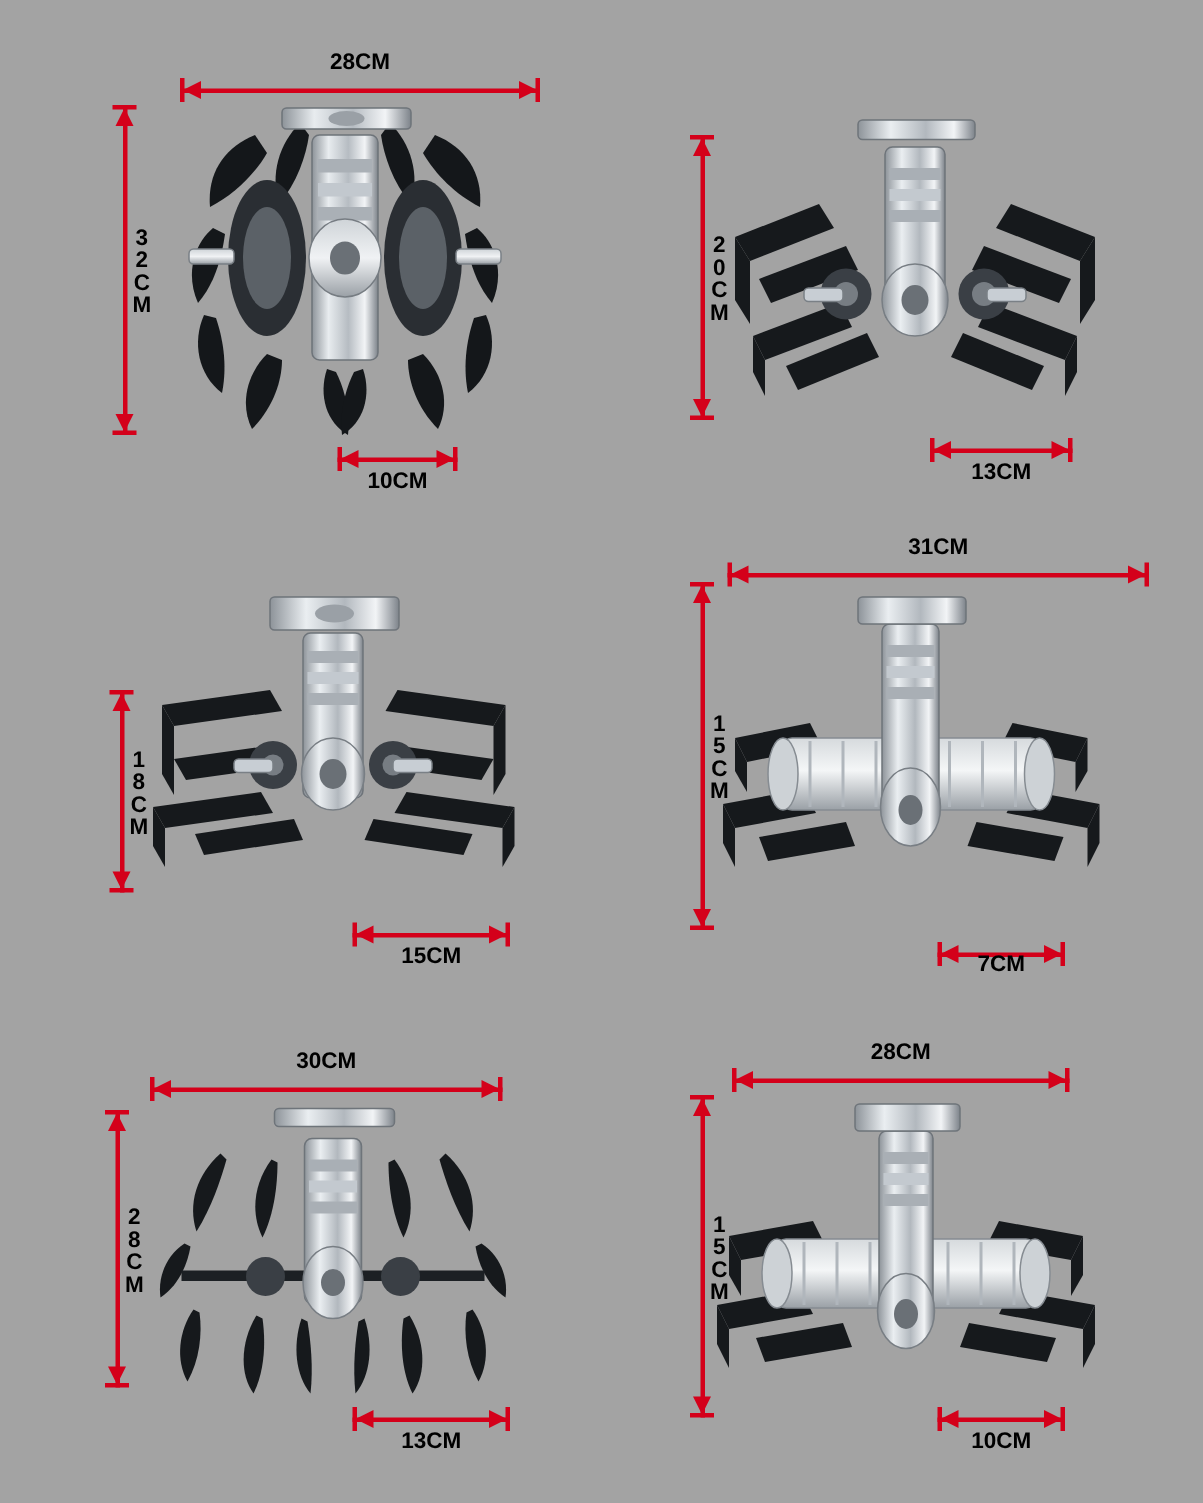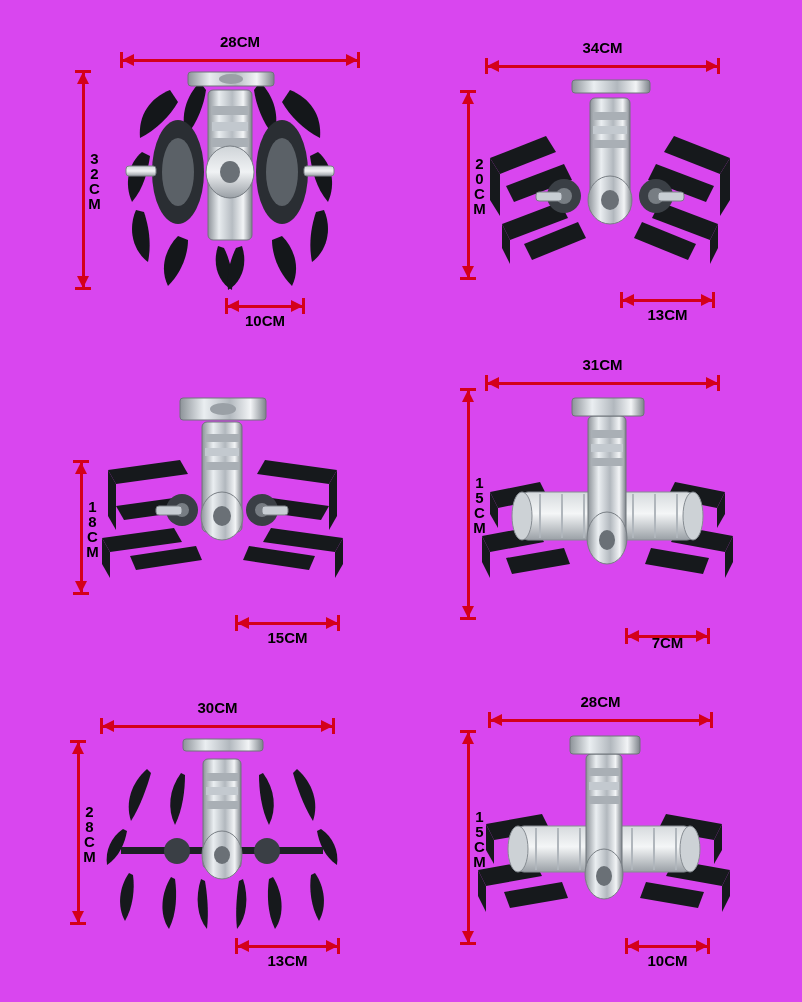--- a/index.html
+++ b/index.html
@@ -7,21 +7,21 @@
     padding: 0;
     background: #ffffff;
   }
   body {
     font-family: "Liberation Sans", sans-serif;
   }
   #page {
     position: relative;
     width: 802px;
     height: 1002px;
-    background: #d946ef;
+    background: #a3a3a3;
     overflow: hidden;
   }
   .cell {
     position: absolute;
     box-sizing: border-box;
   }
   .dim-h {
     position: absolute;
     height: 16px;
   }
@@ -205,28 +205,20 @@
         <ellipse cx="131" cy="19" rx="12" ry="5" fill="#9aa0a6"></ellipse>
 
         <rect x="26" y="106" width="30" height="10" rx="3" fill="url(#steelV1)" stroke="#7a8086"></rect>
         <rect x="204" y="106" width="30" height="10" rx="3" fill="url(#steelV1)" stroke="#7a8086"></rect>
       </svg>
     </div>
   </div>
 
   <div class="cell" style="left:430px; top:20px; width:350px; height:320px;">
 
-    <div class="dim-h" style="left:55px; top:38px; width:235px;">
-      <div class="bar"></div>
-        <div class="cap-l"></div>
-        <div class="cap-r"></div>
-      <div class="arr-l"></div>
-        <div class="arr-r"></div>
-      <div class="label">34CM</div>
-    </div>
 
     <div class="dim-v" style="left:30px; top:70px; height:190px;">
       <div class="bar"></div>
         <div class="cap-t"></div>
         <div class="cap-b"></div>
       <div class="arr-t"></div>
         <div class="arr-b"></div>
       <div class="label">20CM</div>
     </div>
 
@@ -356,21 +348,21 @@
         <ellipse cx="133" cy="21" rx="13" ry="6" fill="#9aa0a6"></ellipse>
 
         <rect x="66" y="118" width="26" height="9" rx="3" fill="#c8ced4" stroke="#7a8086"></rect>
         <rect x="172" y="118" width="26" height="9" rx="3" fill="#c8ced4" stroke="#7a8086"></rect>
       </svg>
     </div>
   </div>
 
   <div class="cell" style="left:430px; top:350px; width:350px; height:320px;">
 
-    <div class="dim-h" style="left:55px; top:25px; width:235px;">
+    <div class="dim-h" style="left:55px; top:25px; width:235px;padding-left:46px;">
       <div class="bar"></div>
         <div class="cap-l"></div>
         <div class="cap-r"></div>
       <div class="arr-l"></div>
         <div class="arr-r"></div>
       <div class="label">31CM</div>
     </div>
 
     <div class="dim-v" style="left:30px; top:38px; height:232px;">
       <div class="bar"></div>

